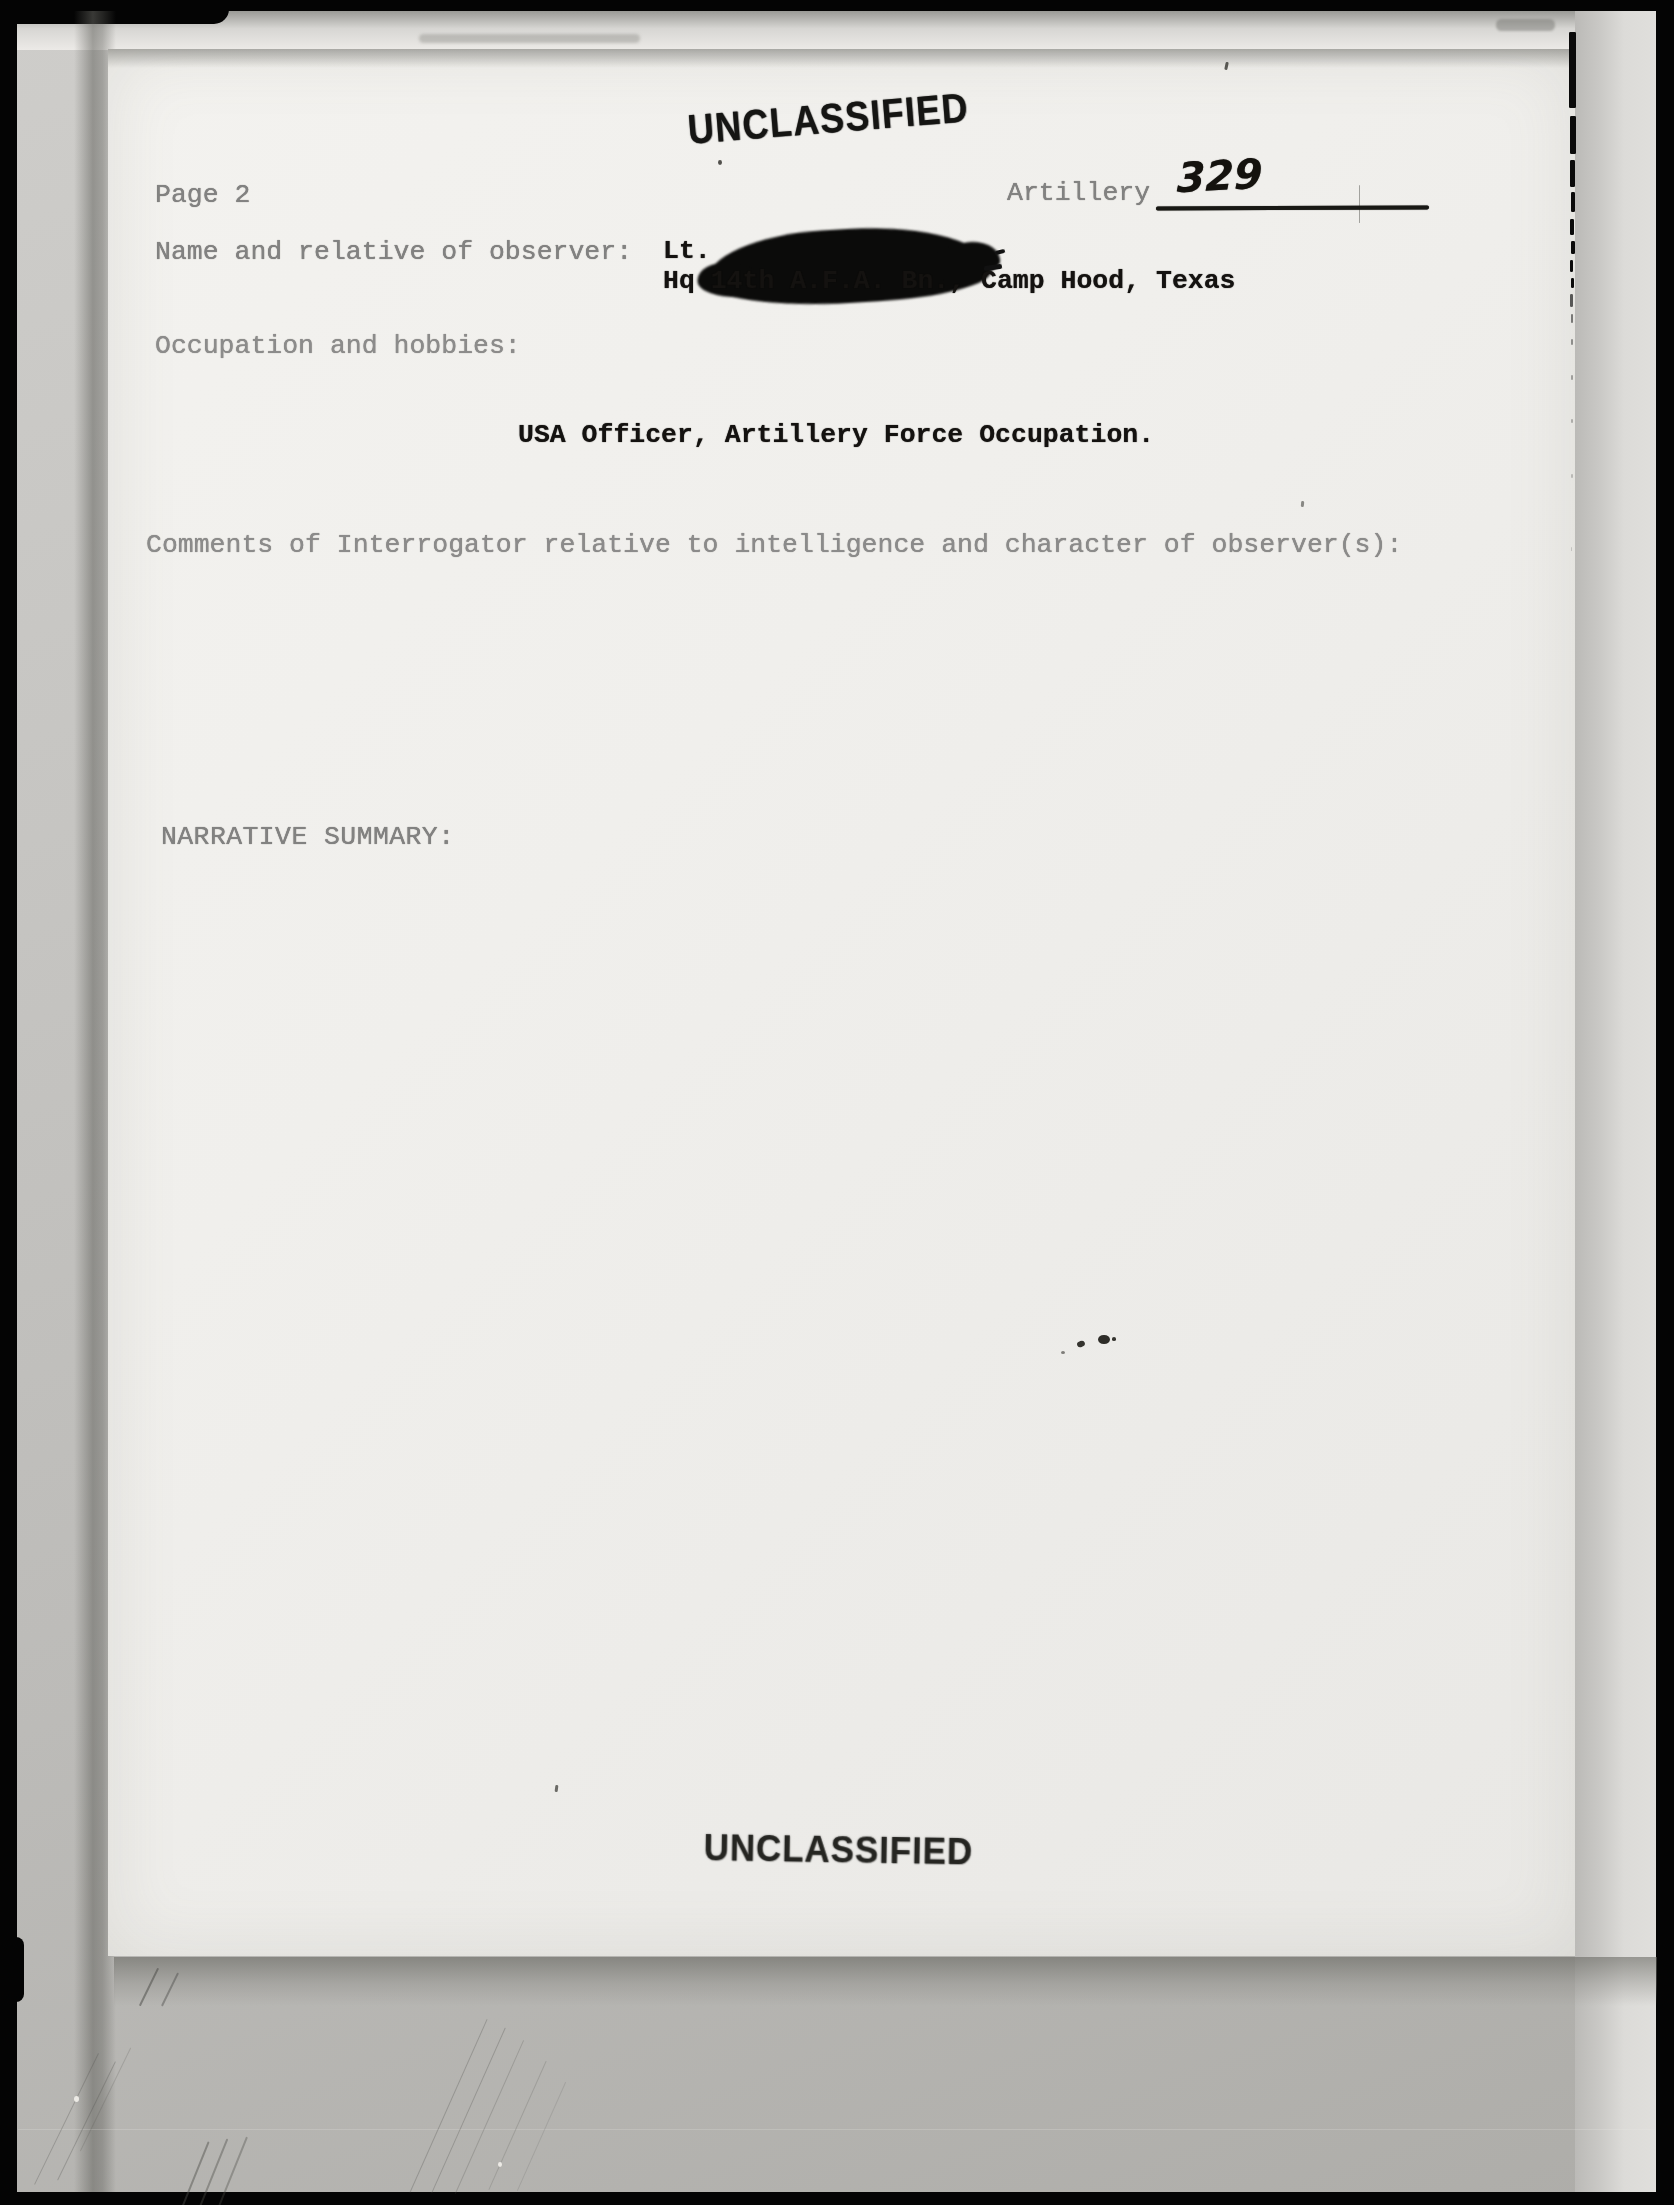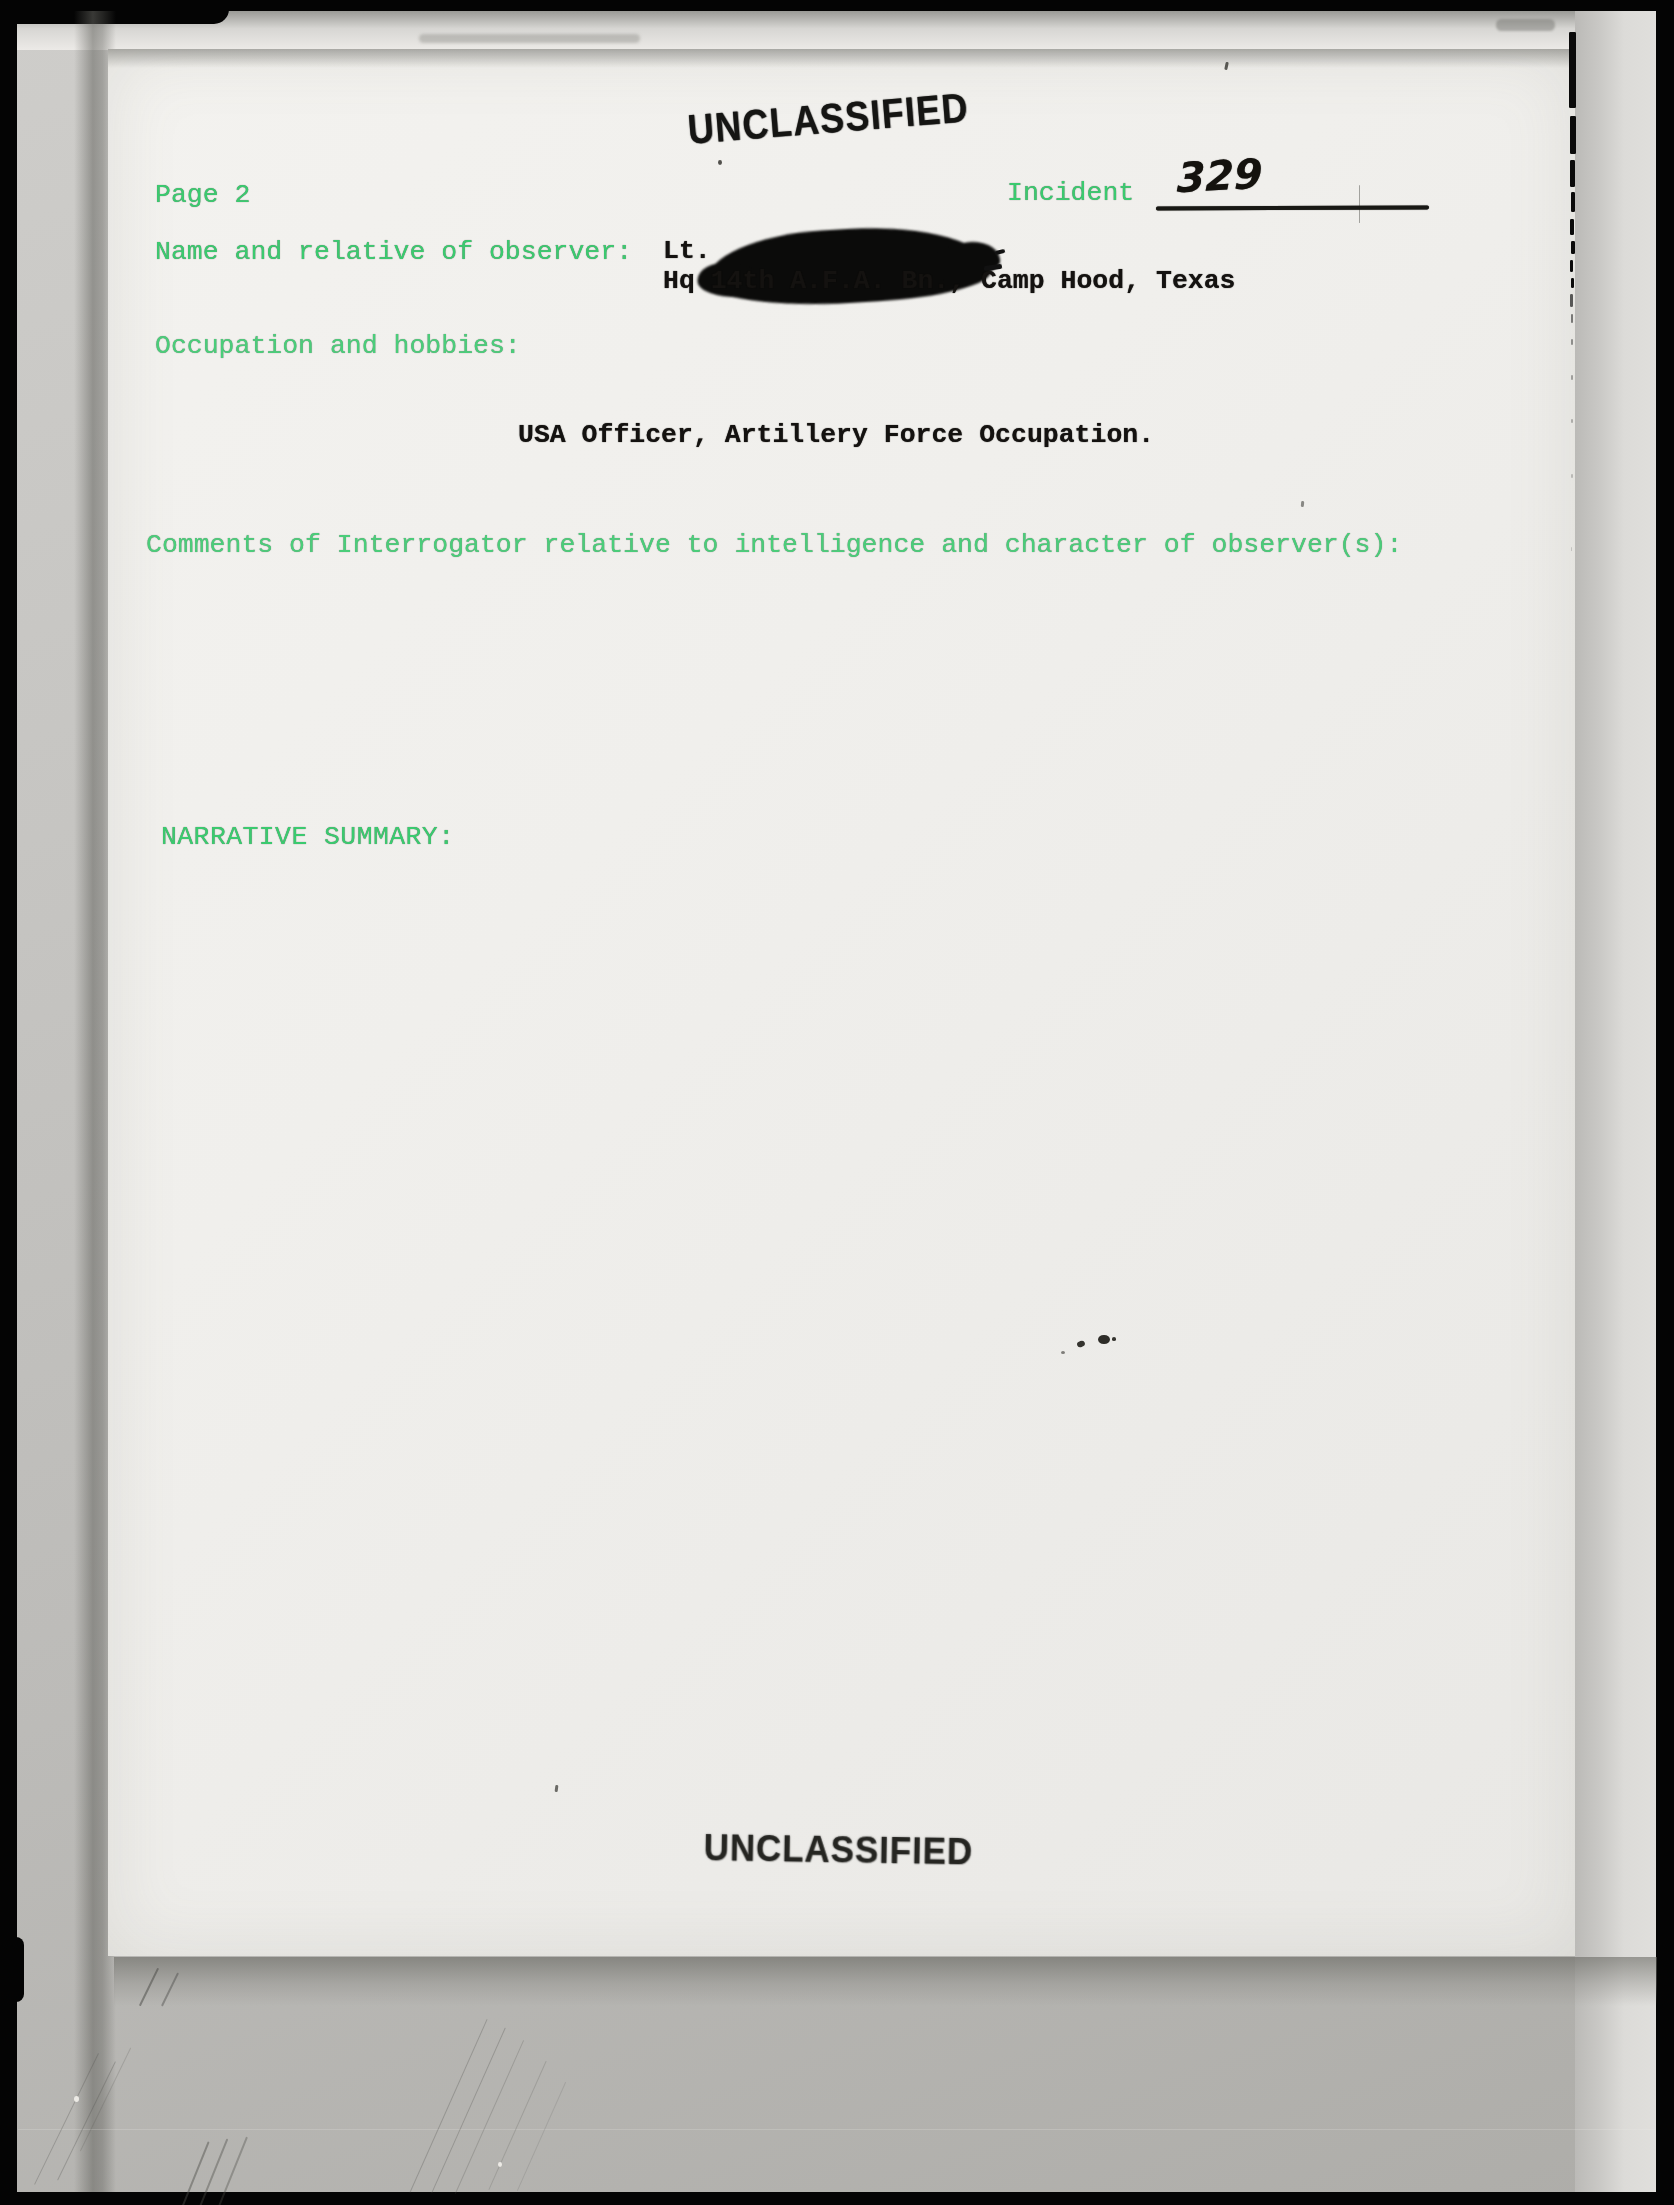--- a/index.html
+++ b/index.html
@@ -46,21 +46,21 @@
   .top-streak-b{left:419px;top:34px;width:221px;height:8.8px;background:rgba(120,120,116,.35);border-radius:4.4px;filter:blur(1.8px);}
   
   .dash{background:#0a0a0a;border-radius:1.3px;}
   
   .scratch{width:1.3px;background:rgba(80,80,76,.30);transform:rotate(26deg);border-radius:0.9px;}
   .speck{background:#35342f;border-radius:50%;}
   .white-speck{background:#eceae5;border-radius:50%;}
   
   .type{
     font-family:"Liberation Mono","DejaVu Sans Mono",monospace;
-    font-size:26.5px;line-height:1.05;color:#22c55e;white-space:pre;
+    font-size:26.5px;line-height:1.05;color:#737373;white-space:pre;
     text-shadow:0 0 0.9px rgba(25,22,18,.75);
   }
   .type.bold{font-weight:700;color:#141210;text-shadow:0 0 1.1px rgba(14,12,8,.85);}
   .type.faded{opacity:.8;}
   .type.med{opacity:.88;}
   
   .stamp{
     font-family:"Liberation Sans","DejaVu Sans",sans-serif;font-weight:700;
     white-space:pre;color:#151513;
   }
@@ -163,21 +163,21 @@
   <div class="abs speck" style="left:1225px;top:62px;width:3.1px;height:8px;transform:rotate(12deg);border-radius:1.3px;opacity:.8;"></div>
   <div class="abs speck" style="left:555px;top:1785px;width:2.6px;height:7px;transform:rotate(7deg);border-radius:1.3px;opacity:.7;"></div>
   <div class="abs speck" style="left:1301px;top:501px;width:2.6px;height:6.2px;transform:rotate(5deg);border-radius:1.3px;opacity:.55;"></div>
   <div class="abs" style="left:1359px;top:185px;width:1.3px;height:38px;background:rgba(55,54,50,.42);border-radius:0.9px;"></div>
 </div>
 
 <div class="abs stamp stamp-top">UNCLASSIFIED</div>
 <div class="abs stamp stamp-bottom">UNCLASSIFIED</div>
 
 <div class="abs type med" style="left:155px;top:182px;">Page 2</div>
-<div class="abs type med" style="left:1007px;top:180px;">Incident</div>
+<div class="abs type med" style="left:1007px;top:180px;">Artillery</div>
 <div class="abs handnum">329</div>
 <div class="abs underline-329"></div>
 
 <div class="abs type med" style="left:155px;top:239px;">Name and relative of observer:</div>
 <div class="abs type bold" style="left:663px;top:238px;">Lt.</div>
 <div class="abs redaction"></div>
 <div class="abs blob-tail" style="left:984px;top:265px;width:17.6px;height:5.3px;transform:rotate(-8deg);"></div>
 <div class="abs blob-tail" style="left:995px;top:250px;width:9.7px;height:4px;transform:rotate(-14deg);"></div>
 <div class="abs type bold" style="left:663px;top:268px;text-align:right;">Hq 14th A.F.A. Bn., Camp Hood, Texas</div>
 

